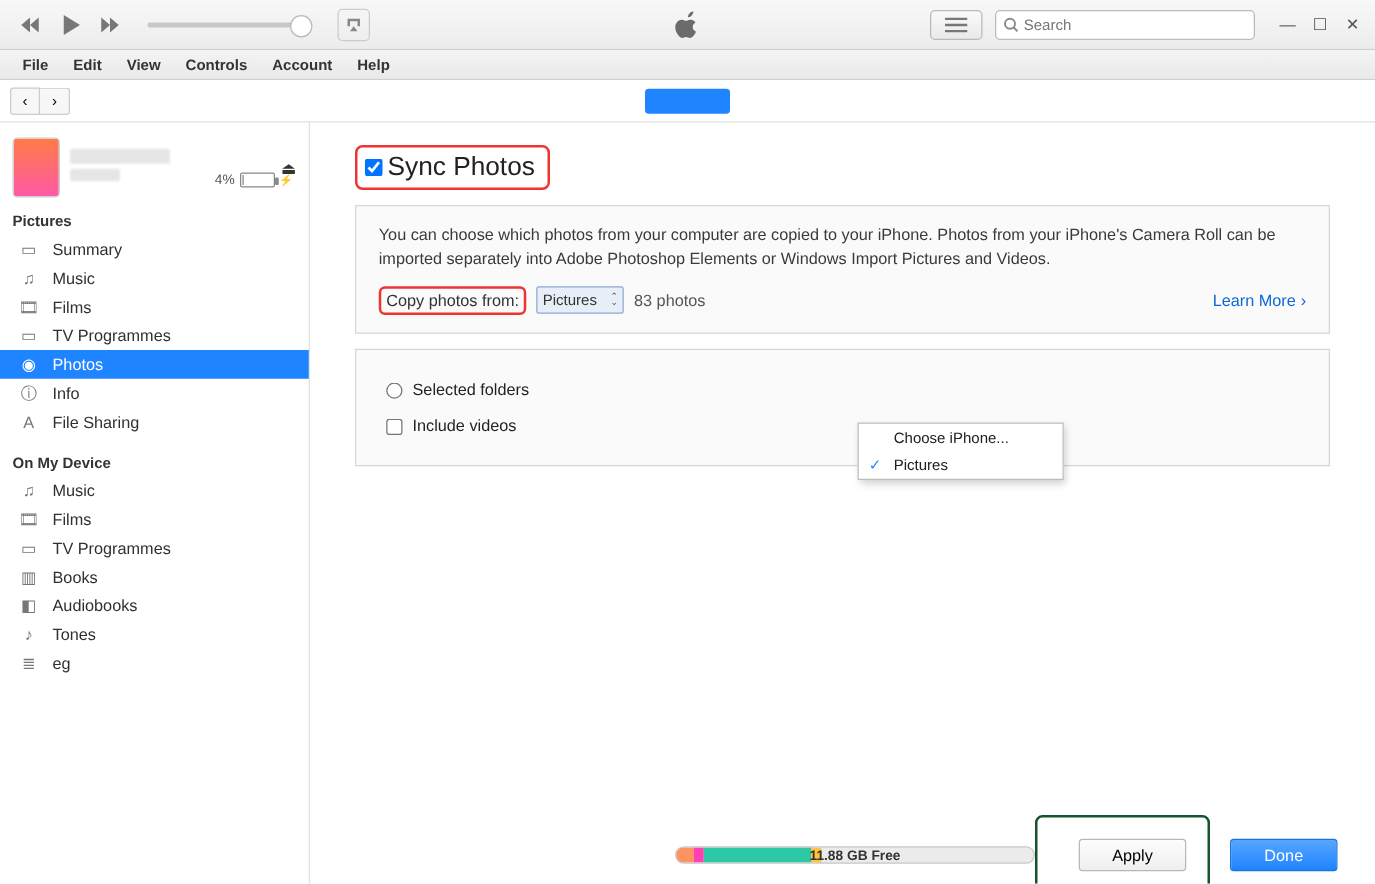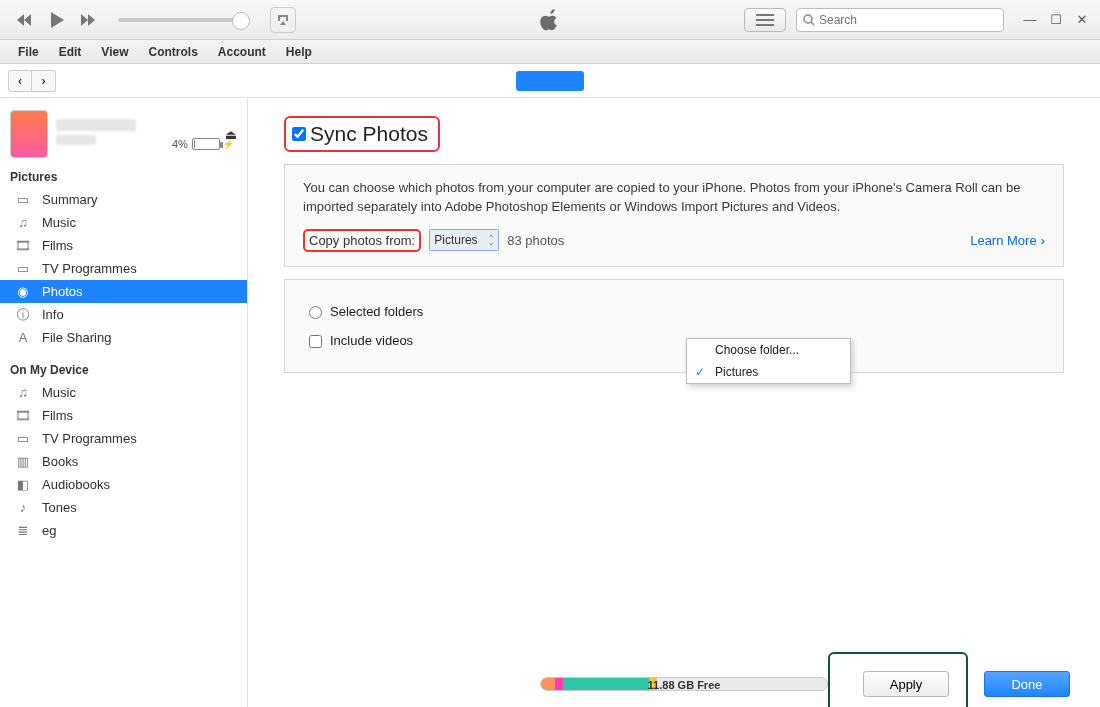--- a/index.html
+++ b/index.html
@@ -255,21 +255,21 @@
           </a>
       </div>
     </div>
 
     <div class="panel small" style="margin-top:12px">
       <div class="optline"><input type="radio" class="radio" style=""><span>Selected folders</span></div>
       <div class="optline" style="margin-top:14px"><input type="checkbox" class="chkbox" style=""><span>Include videos</span></div>
     </div>
 
     <div class="ddmenu">
-      <div class="opt">Choose folder...</div>
+      <div class="opt">Choose iPhone...</div>
       <div class="opt sel">Pictures</div>
     </div>
 
     <div class="bottom">
       <div class="cap">
         <div class="seg a"></div>
           <div class="seg b"></div>
           <div class="seg c"></div>
           <div class="seg d"></div>
         <span class="captext">11.88 GB Free</span>

